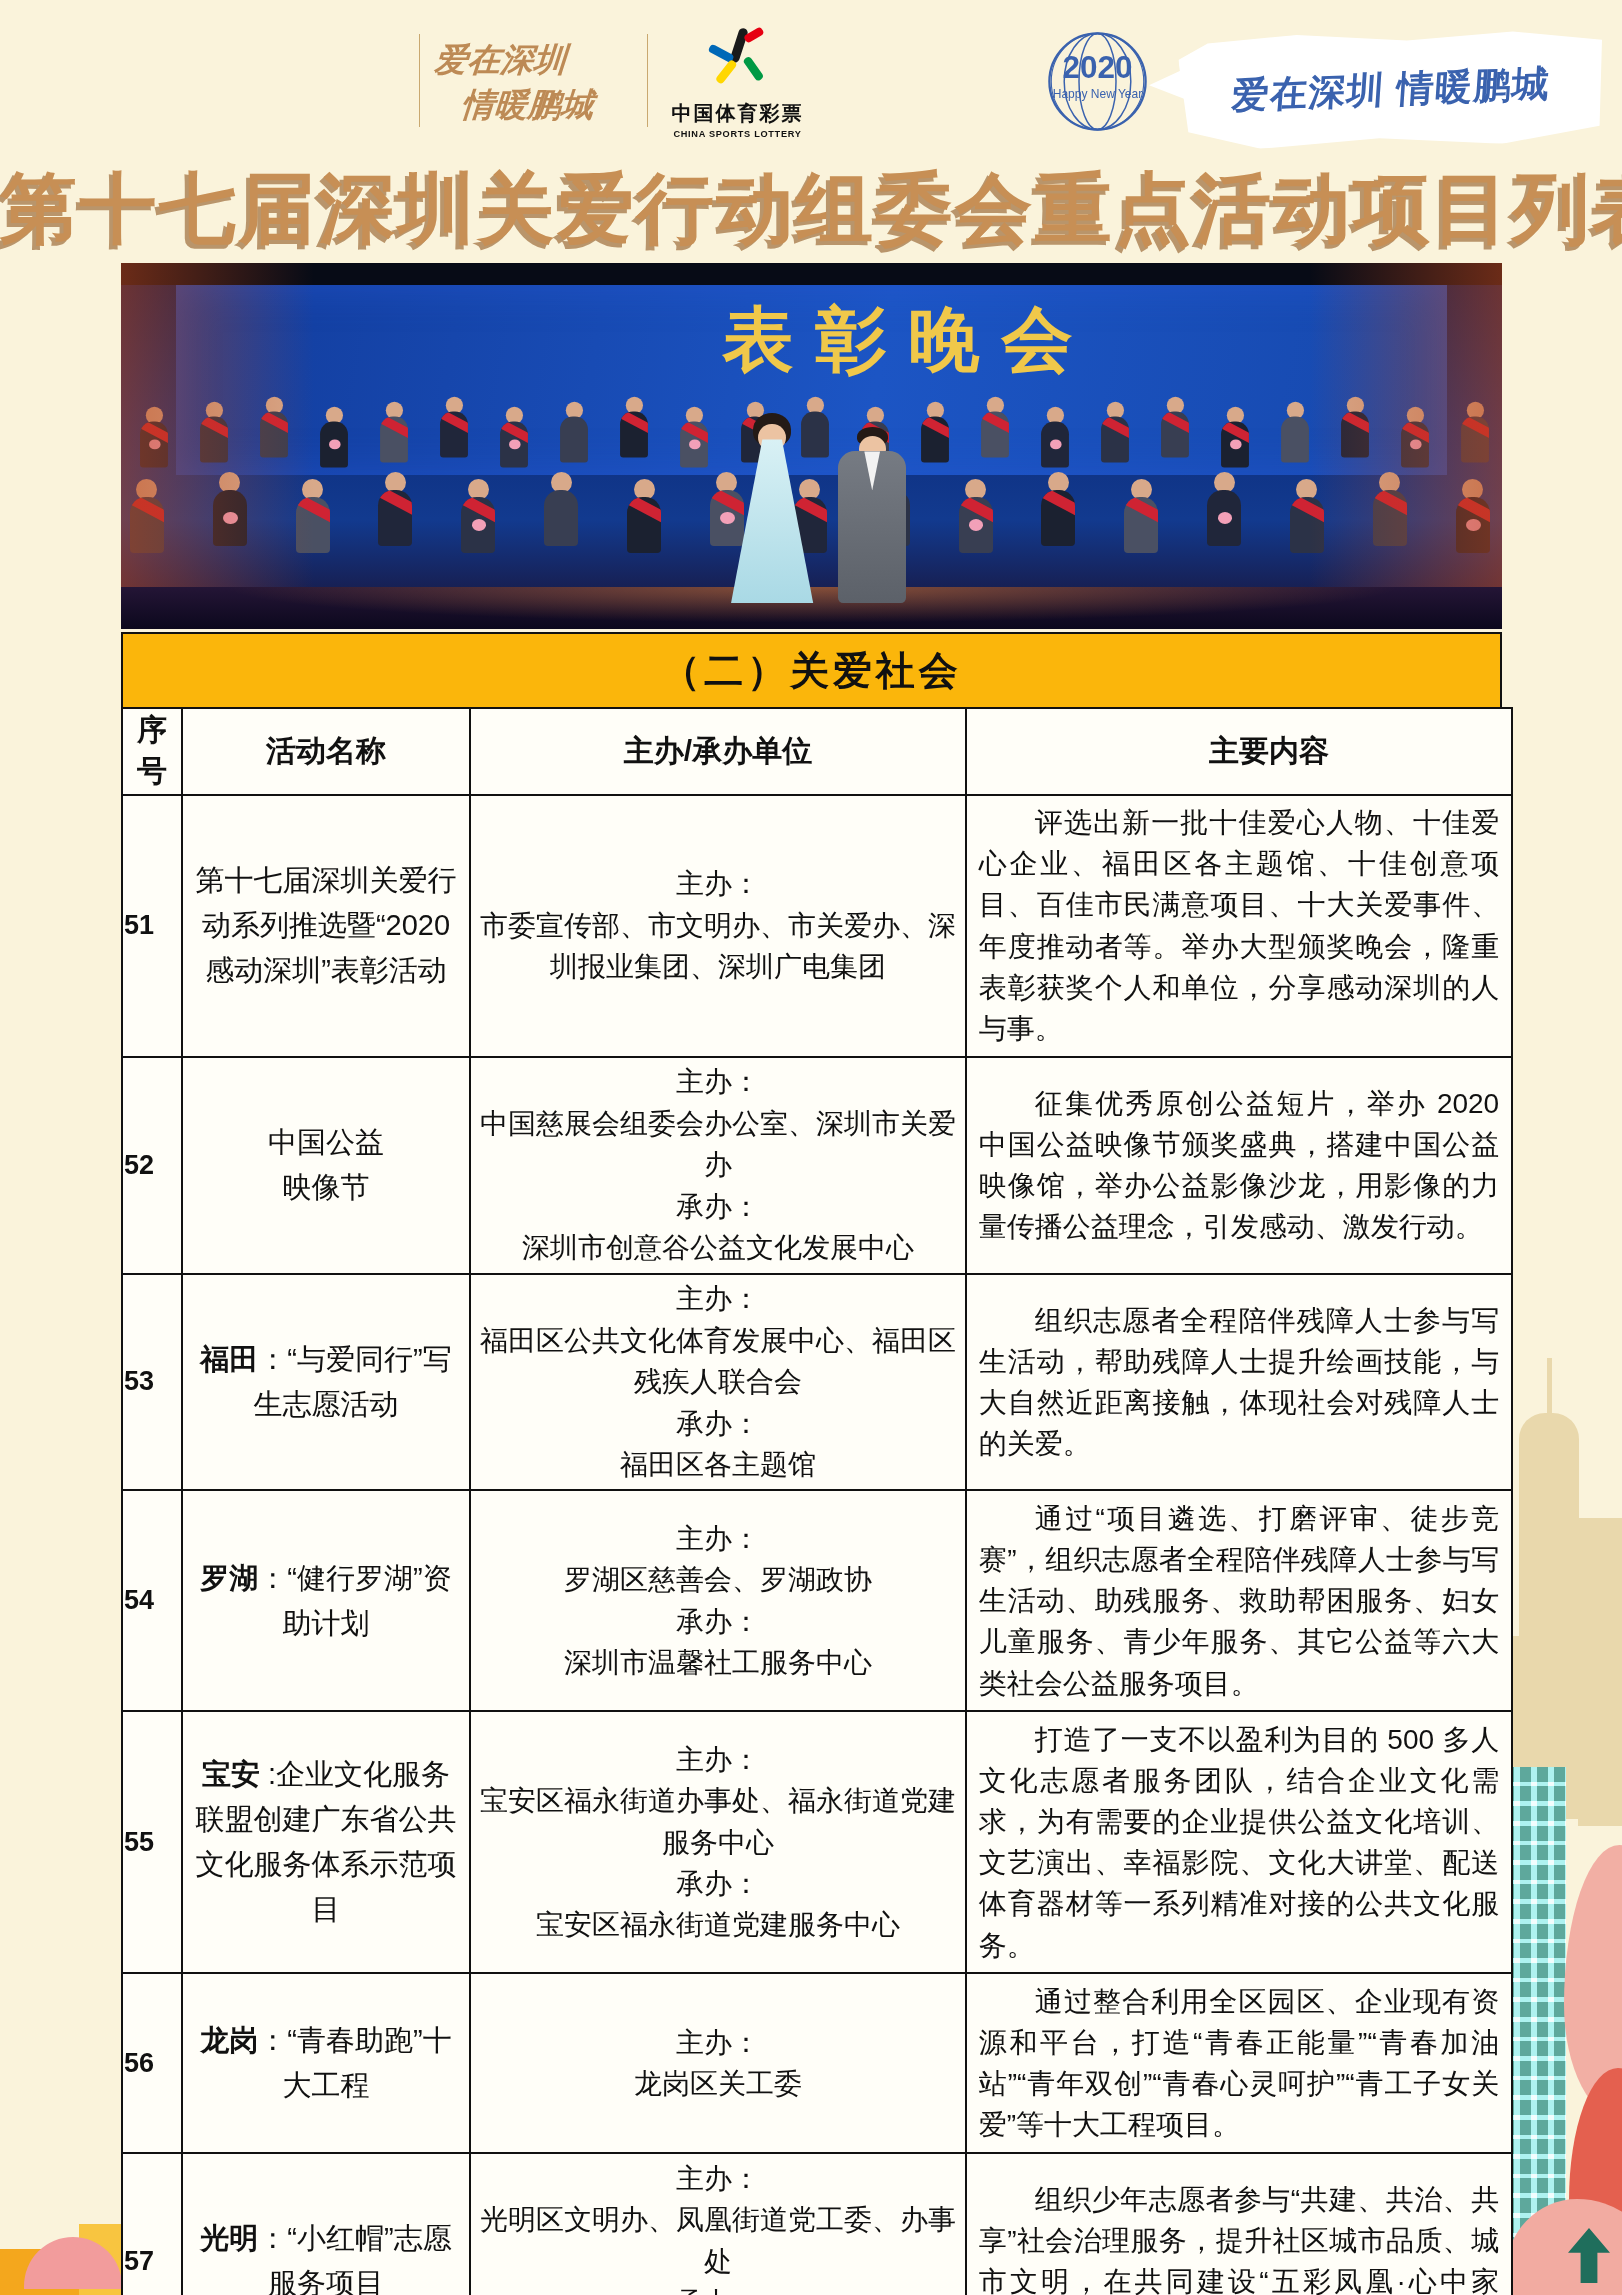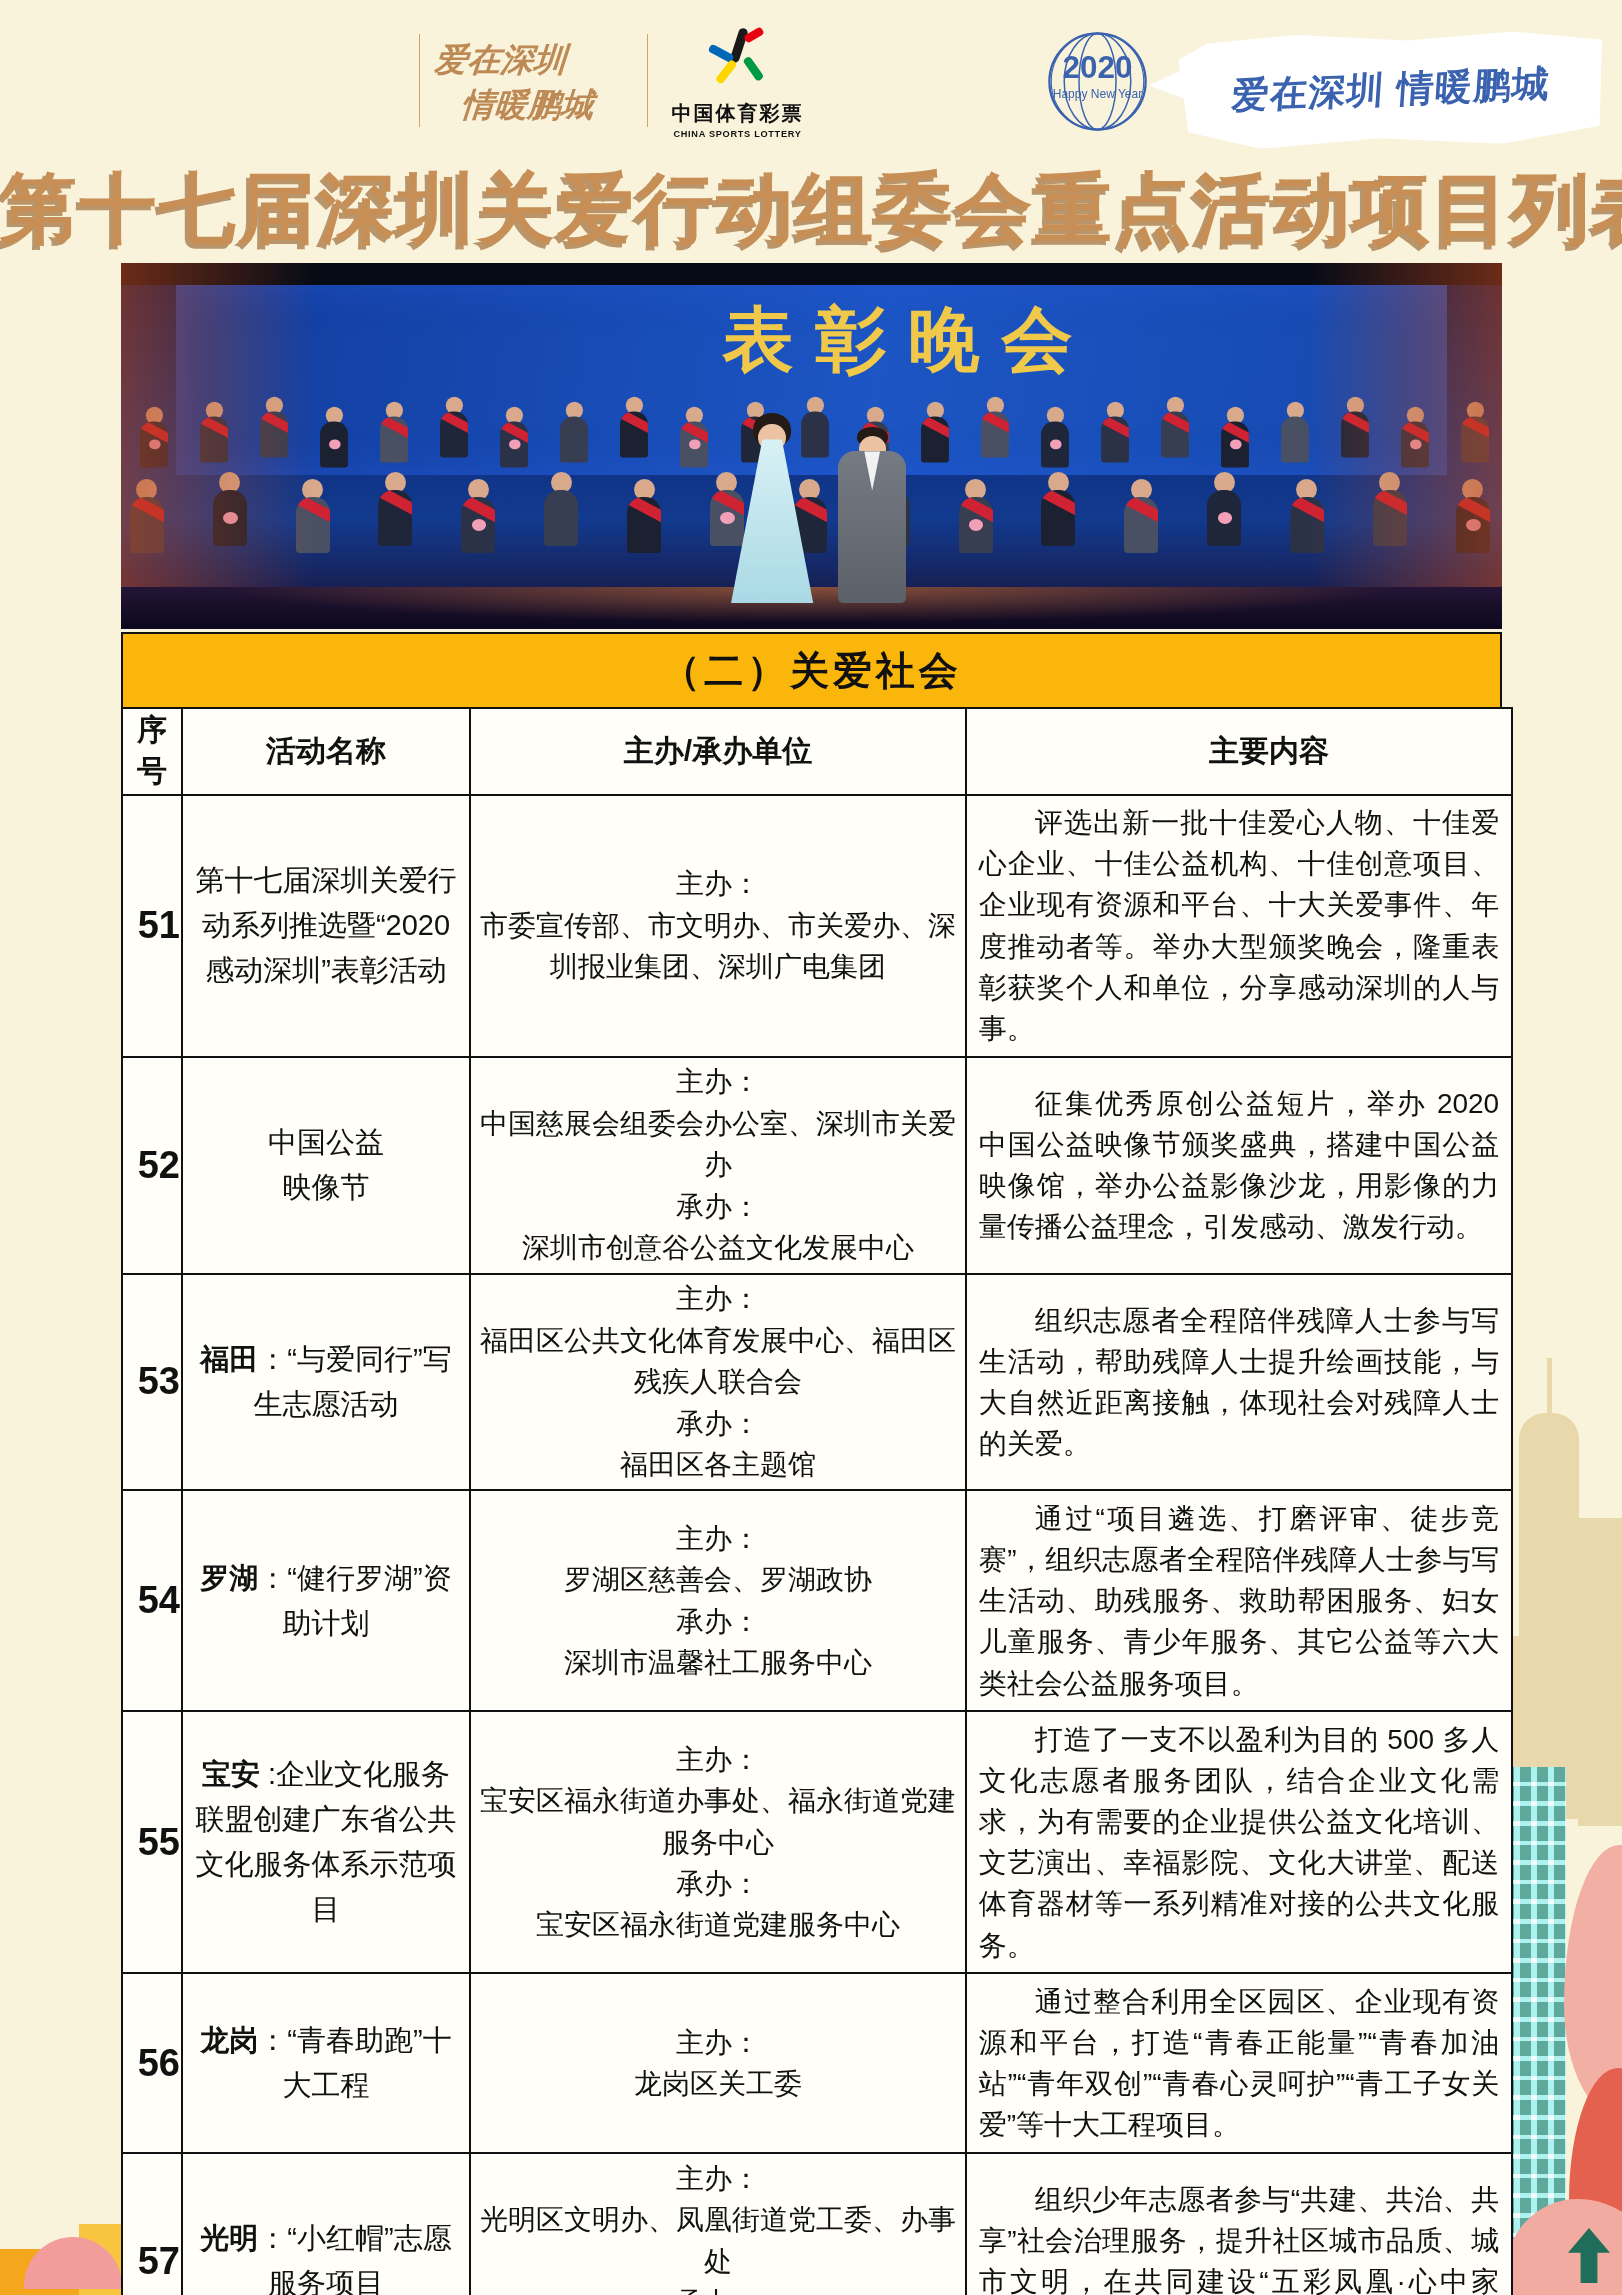--- a/index.html
+++ b/index.html
@@ -64,21 +64,21 @@
         clip-path:polygon(0 0,100% 0,50% 100%);}
 
   
   .banner{position:absolute;left:121px;top:632px;width:1381px;height:77px;background:#FBB60B;
           border:2.6px solid #111;box-sizing:border-box;display:flex;align-items:center;justify-content:center;z-index:5;}
   .banner span{font-size:39px;font-weight:900;color:#111;letter-spacing:3.9px;}
   table.main{position:absolute;left:121px;top:707px;width:1381px;border-collapse:collapse;
              table-layout:fixed;z-index:5;background:#FFFEF8;}
   table.main td,table.main th{border:2px solid #111;vertical-align:middle;color:#111;background:#FFFEF8;}
   table.main th{height:37px;font-size:30px;font-weight:900;text-align:center;padding:1.3px 0;}
-  .col-no{width:58px;font-size:38px;font-weight:800;text-align:right;}
+  .col-no{width:58px;font-size:27px;font-weight:800;text-align:left;}
   .col-name{width:286px;font-size:29px;text-align:center;line-height:1.55;white-space:pre-line;padding:3.9px 5.2px;}
   .col-name .bold{font-weight:900;text-align:center;}
   .col-org{width:494px;font-size:28px;text-align:center;line-height:1.48;white-space:pre-line;padding:3.9px 6.5px;}
   .col-content{width:544px;font-size:28px;text-align:justify;line-height:1.47;text-indent:2em;padding:6.5px 11.8px;}
 
   
   .dec{position:absolute;z-index:1;}
   .tan{background:#E9D8AC;}
   .teal-tower{background:#5EA89C;
      background-image:repeating-linear-gradient(90deg,rgba(255,255,255,.85) 0 5.9px,transparent 5.9px 17px),
@@ -446,21 +446,21 @@
         <th class="col-org">主办/承办单位</th>
         <th class="col-content">主要内容</th>
       </tr>
     </thead>
     <tbody id="rows">
         <tr style="height: 177px;">
           <td class="col-no">51</td>
           <td class="col-name"><span class="bold"></span><span>第十七届深圳关爱行动系列推选暨“2020 感动深圳”表彰活动</span></td>
           <td class="col-org">主办：
 市委宣传部、市文明办、市关爱办、深圳报业集团、深圳广电集团</td>
-          <td class="col-content">评选出新一批十佳爱心人物、十佳爱心企业、十佳公益机构、十佳创意项目、企业现有资源和平台、十大关爱事件、年度推动者等。举办大型颁奖晚会，隆重表彰获奖个人和单位，分享感动深圳的人与事。</td>
+          <td class="col-content">评选出新一批十佳爱心人物、十佳爱心企业、福田区各主题馆、十佳创意项目、百佳市民满意项目、十大关爱事件、年度推动者等。举办大型颁奖晚会，隆重表彰获奖个人和单位，分享感动深圳的人与事。</td>
         </tr>
         <tr style="height: 158px;">
           <td class="col-no">52</td>
           <td class="col-name"><span class="bold"></span><span>中国公益
 映像节</span></td>
           <td class="col-org">主办：
 中国慈展会组委会办公室、深圳市关爱办
 承办：
 深圳市创意谷公益文化发展中心</td>
           <td class="col-content">征集优秀原创公益短片，举办 2020 中国公益映像节颁奖盛典，搭建中国公益映像馆，举办公益影像沙龙，用影像的力量传播公益理念，引发感动、激发行动。</td>

